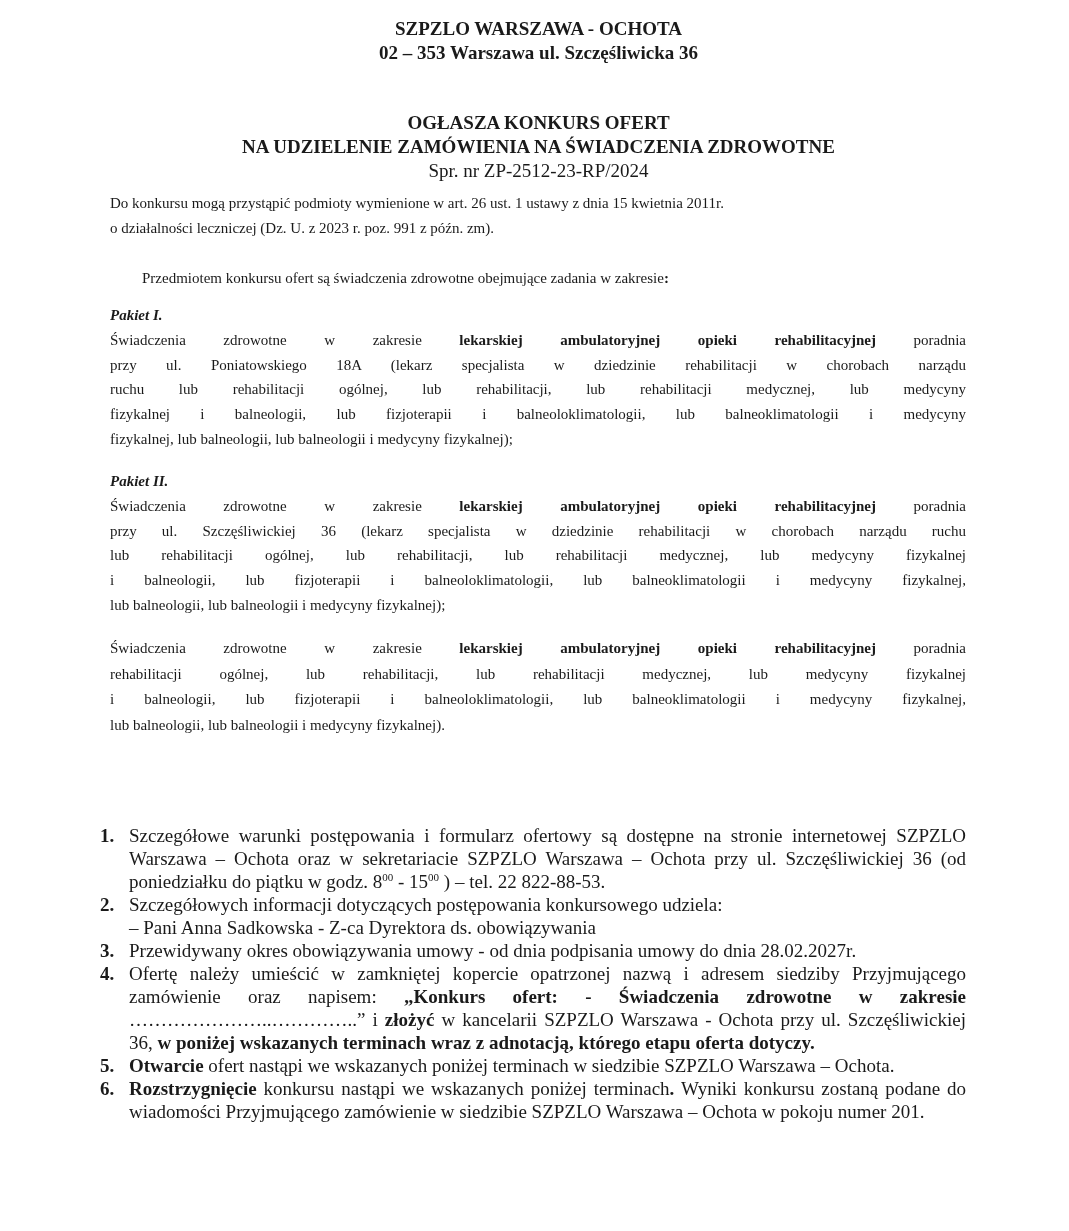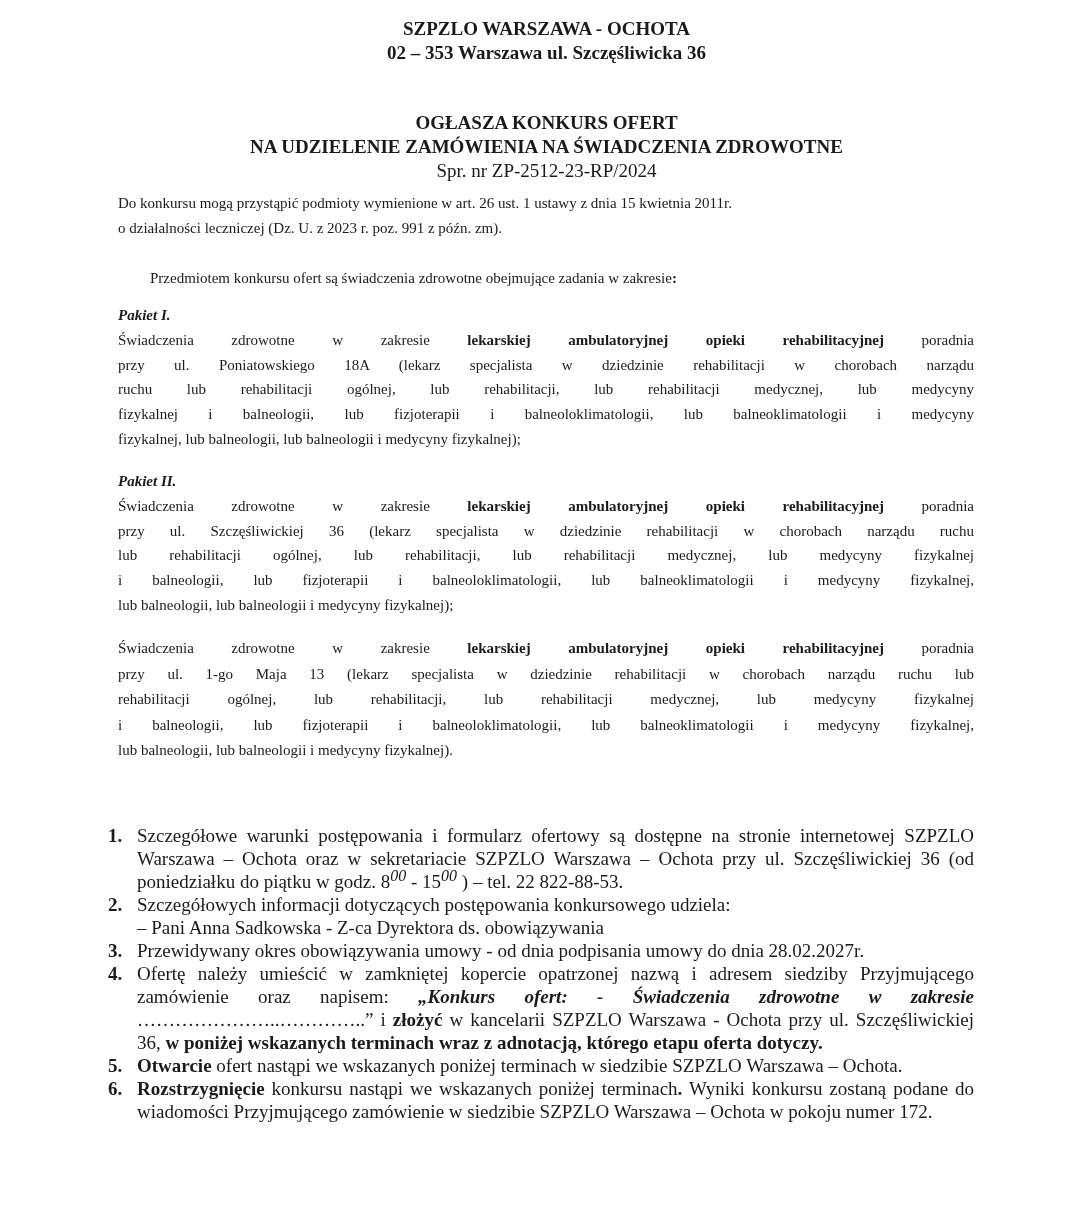--- a/index.html
+++ b/index.html
@@ -1,39 +1,39 @@
 <!DOCTYPE html>
 <html><head>
 <meta charset="utf-8">
 <style>
   html, body { margin: 0; padding: 0; background: #ffffff; }
   body {
     width: 1069px; height: 1231px; overflow: hidden; position: relative;
     font-family: "Liberation Serif", serif; color: #1a1a1a;
   }
-  .page { position: absolute; left: 12px; top: 0; width: 1036px; height: 1231px; }
+  .page { position: absolute; left: 4px; top: 0; width: 1036px; height: 1231px; }
   .header { position: absolute; left: 0; width: 1069px; text-align: center; }
   .h-org { top: 17px; font-weight: bold; font-size: 19px; line-height: 24px; }
   .h-title { top: 91px; font-weight: bold; font-size: 19px; line-height: 24px; margin-top: 20px; }
   .h-ref { font-weight: normal; }
   .text { position: absolute; left: 106px; width: 856px; font-size: 15px; line-height: 24.8px; text-align: justify; }
   .text .line { display: block; }
   .intro { top: 191px; }
   .subject { top: 266px; margin-left: 32px; }
   .pakiet-title { font-weight: bold; font-style: italic; display: block; }
   .p1 { top: 303px; }
   .p2 { top: 469px; }
   .p3 { top: 636px; line-height: 25.6px; }
   .list { position: absolute; left: 96px; width: 866px; top: 824px; font-size: 19px; line-height: 23px; }
   .list-item { position: relative; padding-left: 29px; text-align: justify; }
   .list-num { position: absolute; left: 0; top: 0; font-weight: bold; }
   .sub-item { padding-left: 0; }
   .b { font-weight: bold; }
-  .bi { font-weight: bold; font-style: italic; }
-  sup { font-size: 16px; line-height: 0; vertical-align: 7px; font-style: italic; }
+  .bi { font-weight: bold; }
+  sup { font-size: 11px; line-height: 0; vertical-align: 7px; }
   .jl { text-align-last: justify; }
 </style>
 </head>
 <body>
 
 <div class="page">
 
   <div class="header h-org">
     <div>SZPZLO WARSZAWA - OCHOTA</div>
     <div>02 – 353 Warszawa ul. Szczęśliwicka 36</div>
@@ -67,21 +67,20 @@
     <span class="pakiet-title">Pakiet II.</span>
     <span class="line jl"><span>Świadczenia zdrowotne w zakresie </span><span class="b">lekarskiej ambulatoryjnej opieki rehabilitacyjnej</span><span> poradnia</span></span>
     <span class="line jl">przy ul. Szczęśliwickiej 36 (lekarz specjalista w dziedzinie rehabilitacji w chorobach narządu ruchu</span>
     <span class="line jl">lub rehabilitacji ogólnej, lub rehabilitacji, lub rehabilitacji medycznej, lub medycyny fizykalnej</span>
     <span class="line jl">i balneologii, lub fizjoterapii i balneoloklimatologii, lub balneoklimatologii i medycyny fizykalnej,</span>
     <span class="line">lub balneologii, lub balneologii i medycyny fizykalnej);</span>
   </div>
 
   <div class="text p3">
     <span class="line jl"><span>Świadczenia zdrowotne w zakresie </span><span class="b">lekarskiej ambulatoryjnej opieki rehabilitacyjnej</span><span> poradnia</span></span>
-    <span class="line jl">przy ul. 1-go Maja 13 (lekarz specjalista w dziedzinie rehabilitacji w chorobach narządu ruchu lub</span>
     <span class="line jl">rehabilitacji ogólnej, lub rehabilitacji, lub rehabilitacji medycznej, lub medycyny fizykalnej</span>
     <span class="line jl">i balneologii, lub fizjoterapii i balneoloklimatologii, lub balneoklimatologii i medycyny fizykalnej,</span>
     <span class="line">lub balneologii, lub balneologii i medycyny fizykalnej).</span>
   </div>
 
   <div class="list">
 
     <div class="list-item">
       <span class="list-num">1.</span>
       <span>Szczegółowe warunki postępowania i formularz ofertowy są dostępne na stronie internetowej SZPZLO Warszawa – Ochota oraz w sekretariacie SZPZLO Warszawa – Ochota przy ul. Szczęśliwickiej 36 (od poniedziałku do piątku w godz. 8</span><sup>00</sup><span> - 15</span><sup>00</sup><span> ) – tel. 22 822-88-53.</span>
@@ -104,17 +103,17 @@
       <span>…………………..…………..</span><span>”</span><span>  i </span><span class="b">złożyć</span><span> w kancelarii SZPZLO Warszawa - Ochota przy ul. Szczęśliwickiej 36, </span><span class="b">w poniżej wskazanych terminach wraz z adnotacją, którego etapu oferta dotyczy.</span>
     </div>
 
     <div class="list-item">
       <span class="list-num">5.</span>
       <span class="b">Otwarcie</span><span> ofert nastąpi we wskazanych poniżej terminach w siedzibie SZPZLO Warszawa – Ochota.</span>
     </div>
 
     <div class="list-item">
       <span class="list-num">6.</span>
-      <span class="b">Rozstrzygnięcie</span><span> konkursu nastąpi we wskazanych poniżej terminach</span><span class="b">.</span><span> Wyniki konkursu zostaną podane do wiadomości Przyjmującego zamówienie w siedzibie SZPZLO Warszawa – Ochota w pokoju numer 172.</span>
+      <span class="b">Rozstrzygnięcie</span><span> konkursu nastąpi we wskazanych poniżej terminach</span><span class="b">.</span><span> Wyniki konkursu zostaną podane do wiadomości Przyjmującego zamówienie w siedzibie SZPZLO Warszawa – Ochota w pokoju numer 201.</span>
     </div>
 
   </div>
 </div>
 
 </body></html>

